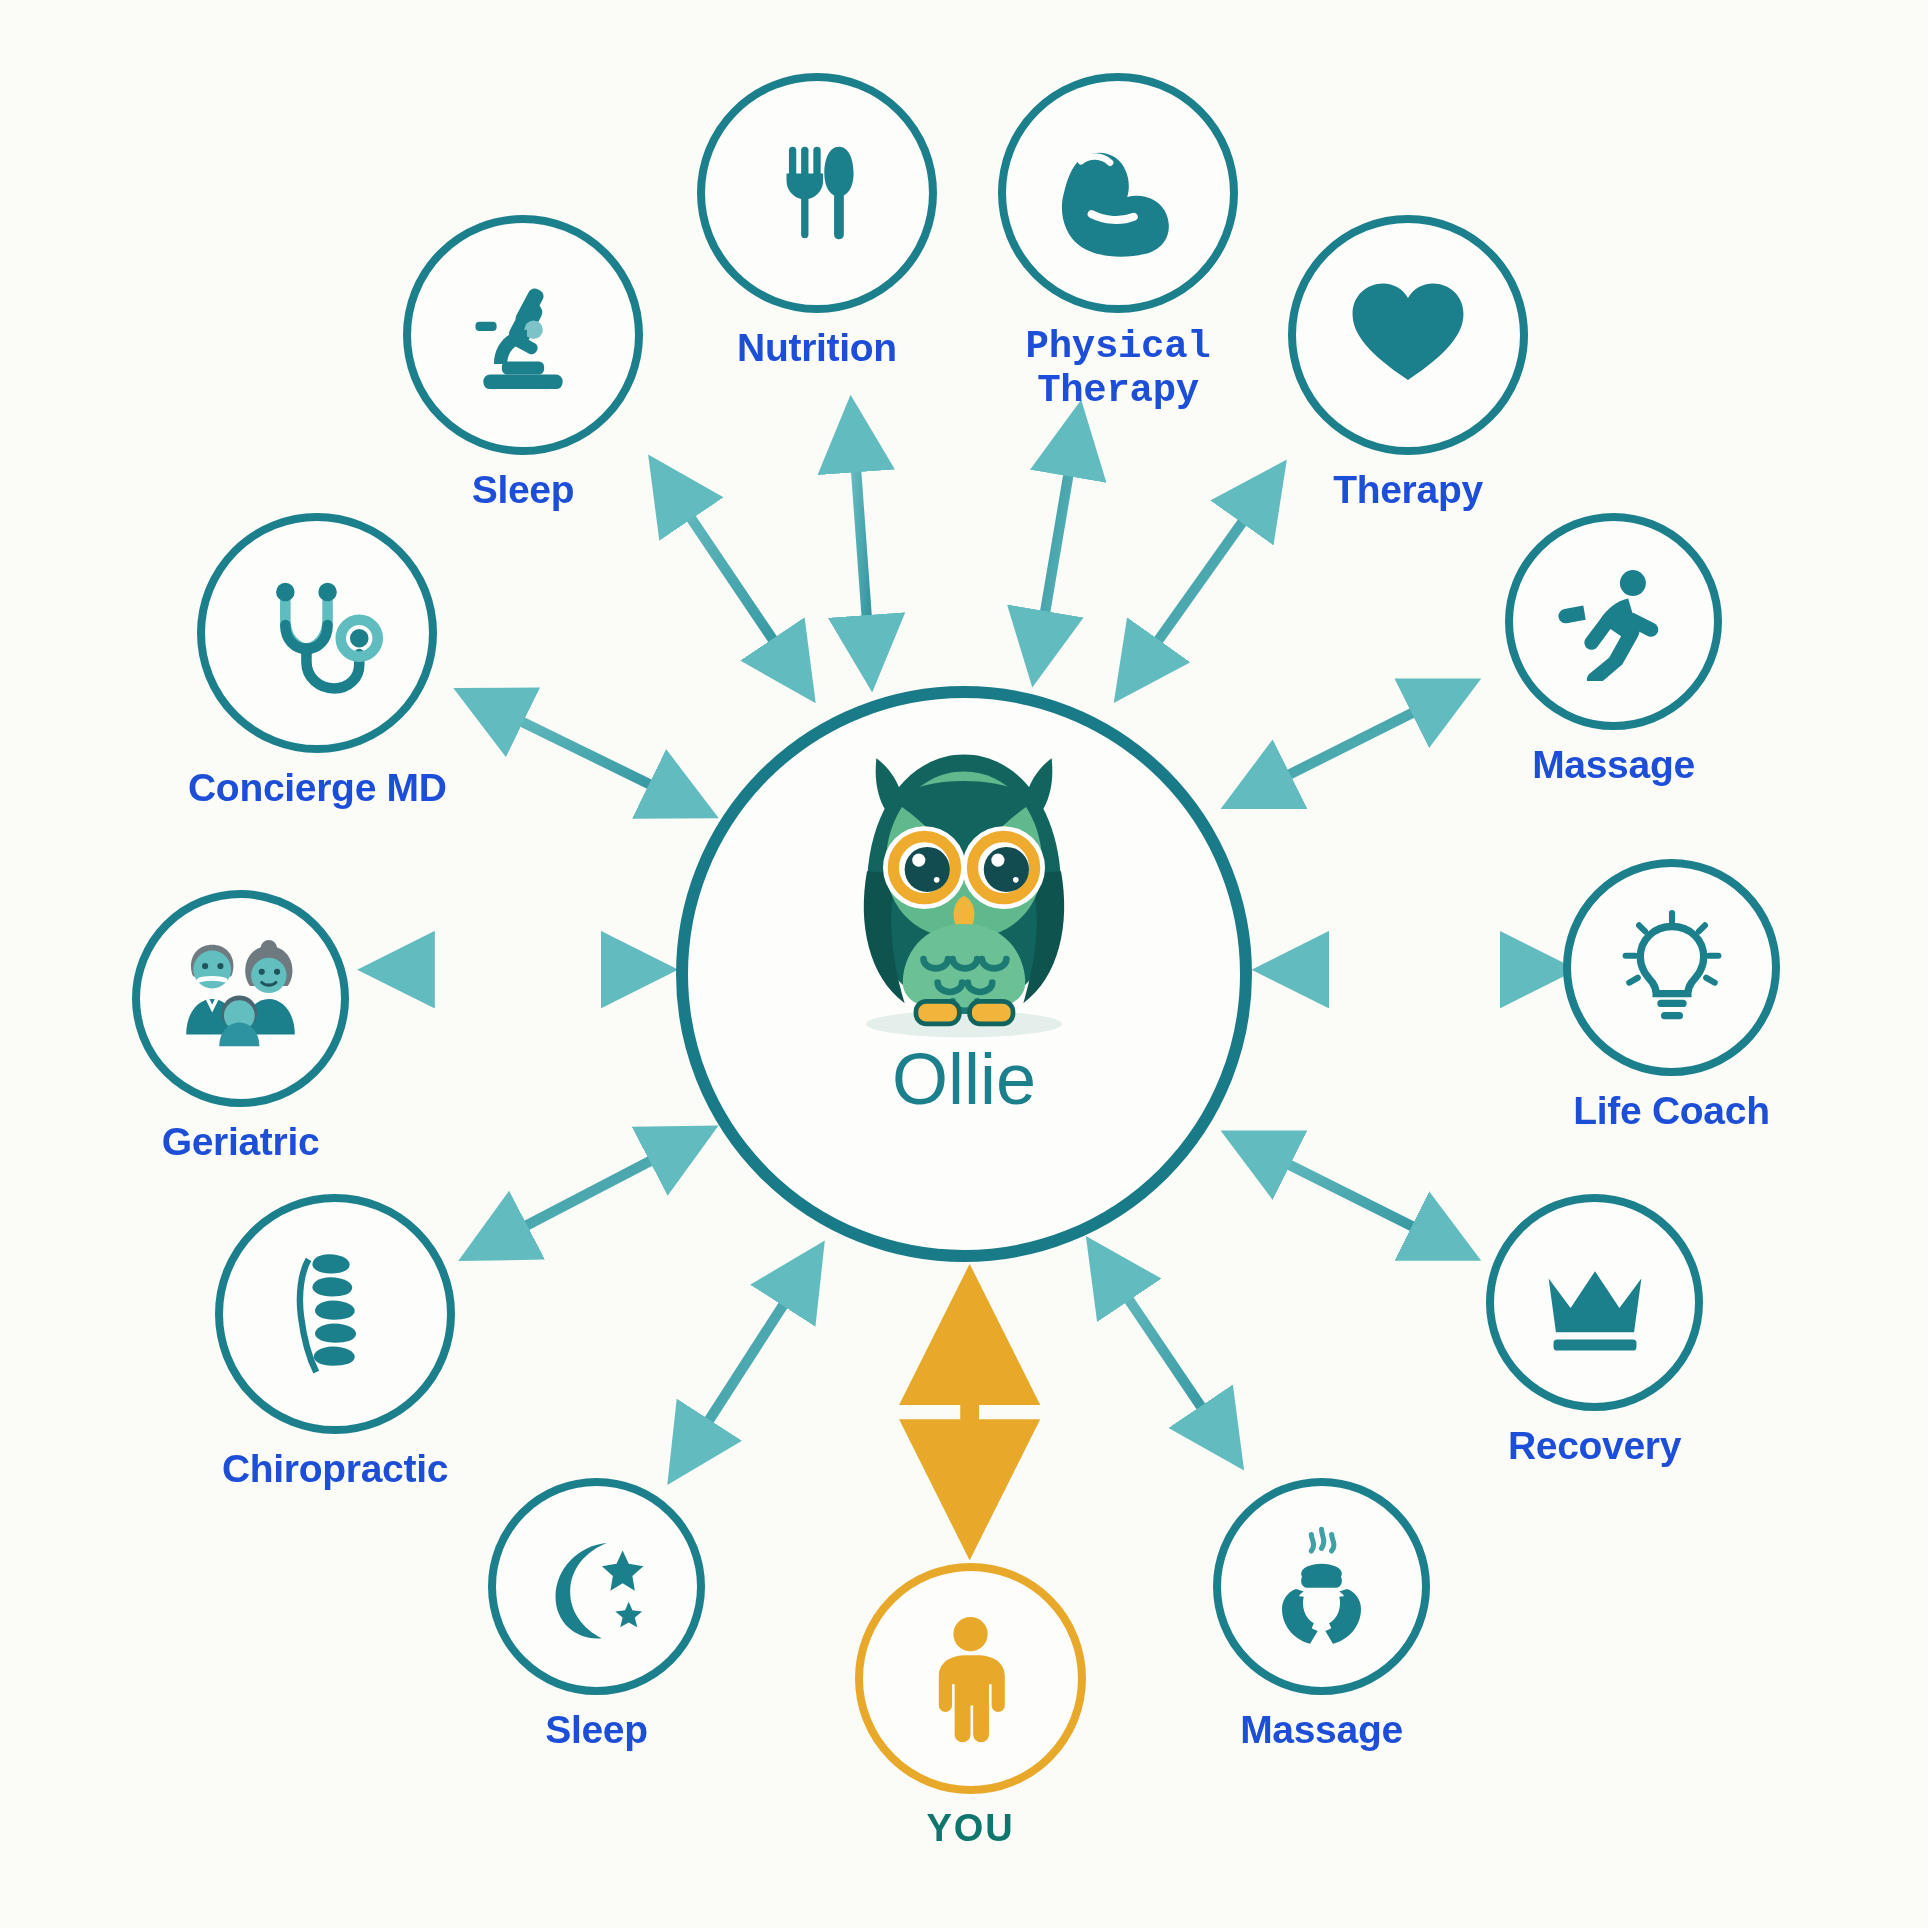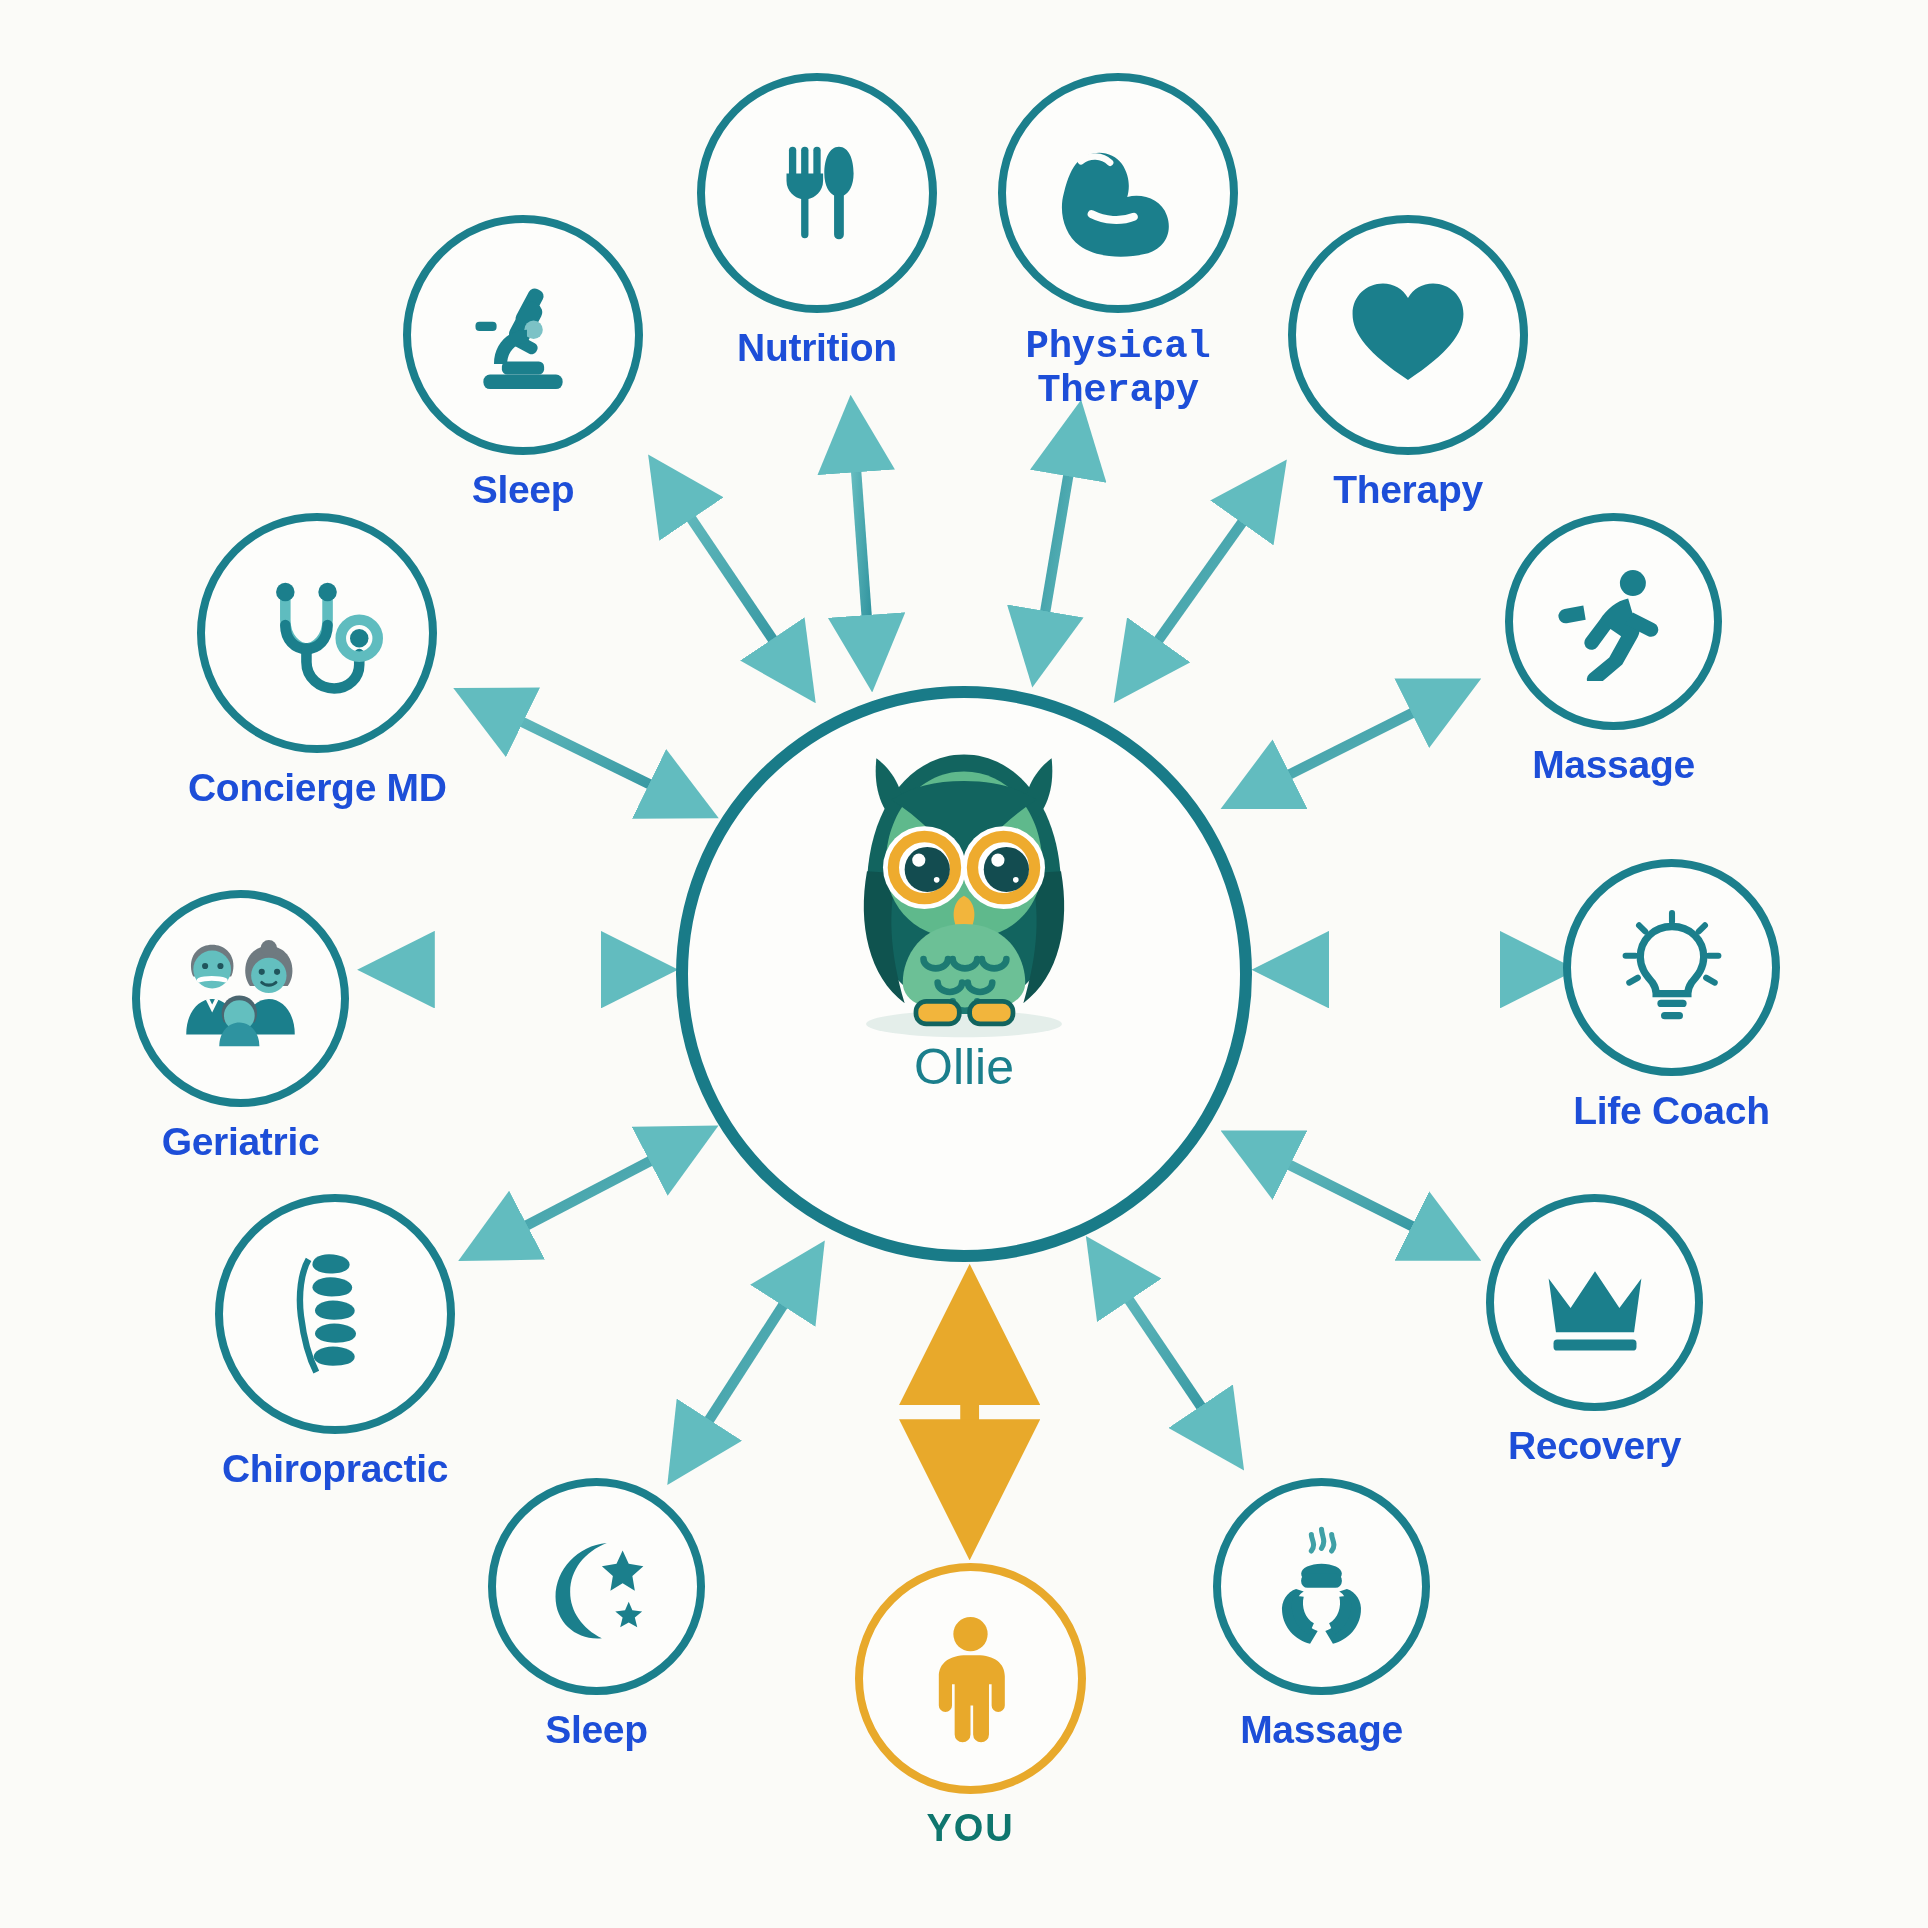--- a/index.html
+++ b/index.html
@@ -38,21 +38,21 @@
     position:absolute;
     left:676px;top:686px;width:576px;height:576px;
     border:12.2px solid #197b88;
     border-radius:50%;
     background:#fdfdfb;
     box-sizing:border-box;
     display:flex;flex-direction:column;align-items:center;justify-content:flex-start;
   }
   #hub .owlwrap{margin-top:32px;}
   #hub .hubname{
-    font-size:50px;color:#1b7f8c;font-weight:normal;
+    font-size:72px;color:#1b7f8c;font-weight:normal;
     letter-spacing:0px;margin-top:-5.6px;
   }
 
   
   #arrows{position:absolute;left:0;top:0;width:1928px;height:1928px;pointer-events:none;}
 
   .lbl-inline{display:block;}
 </style>
 </head>
 <body>

